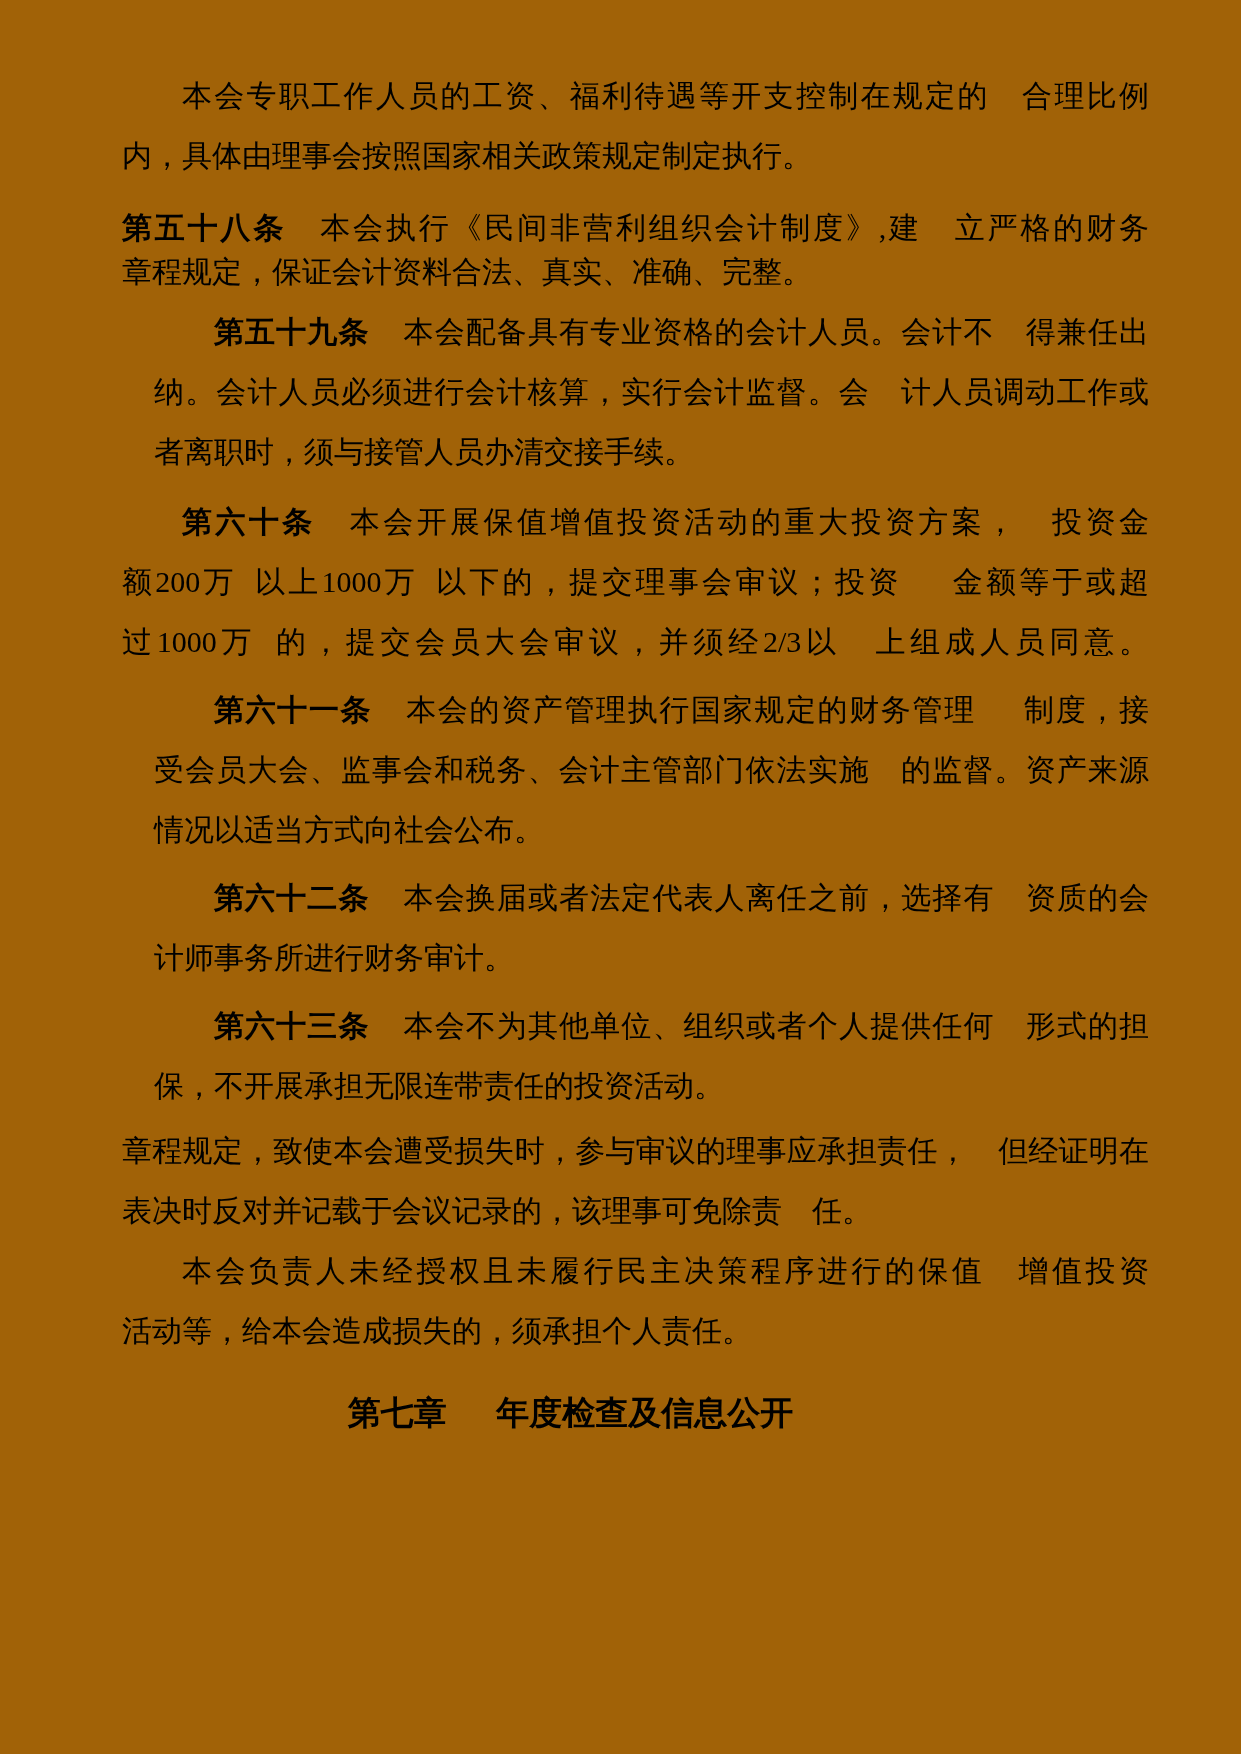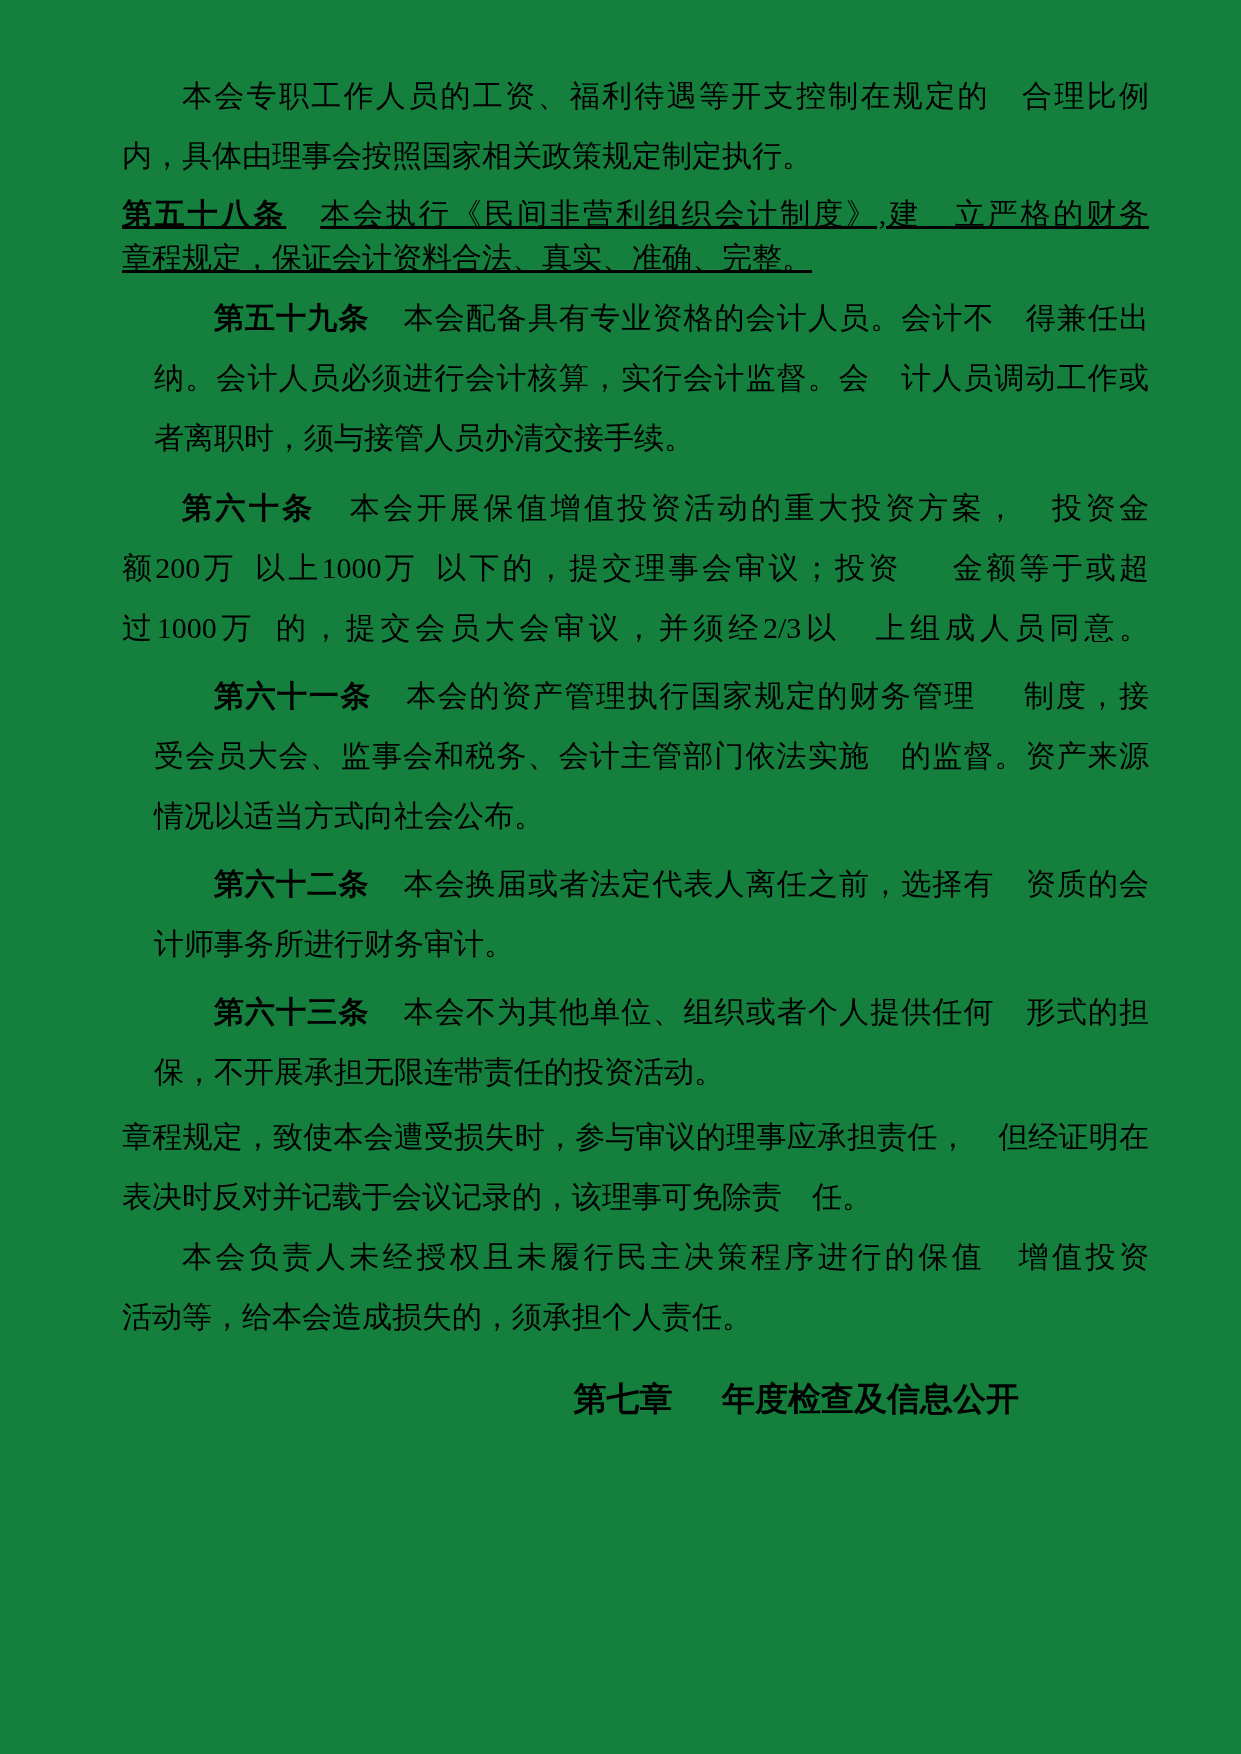--- a/index.html
+++ b/index.html
@@ -1,50 +1,50 @@
 <!DOCTYPE html>
 <html><head>
 <meta charset="utf-8">
 <style>
   html, body { margin: 0; padding: 0; background: #ffffff; }
   .page {
     position: relative;
     width: 1241px;
     height: 1754px;
     box-sizing: border-box;
-    background: #15803d;
+    background: #a16207;
     padding: 66px 92px 40px 122px;
     font-family: "Liberation Serif", "DejaVu Serif", serif;
     font-size: 30px;
     color: #000000;
     overflow: hidden;
   }
   .para { margin: 0; }
   .line {
     height: 60px;
     line-height: 60px;
     white-space: nowrap;
     text-align: justify;
     text-justify: inter-character;
     text-align-last: left;
   }
   .line.fill { text-align-last: justify; }
   .line.ind { text-indent: 60px; }
   .tight .line { height: 44px; line-height: 44px; }
   .label { font-weight: bold; margin-right: 34px; }
-  .mt6 { margin-top: 6px; text-decoration: underline; }
+  .mt6 { margin-top: 20px; }
   .mt8 { margin-top: 8px; margin-left: 32px; }
   .mt10 { margin-top: 10px; }
   .mt5 { margin-top: 5px; }
   .chapter {
     margin-top: 22px;
     margin-right: 130px;
     height: 60px;
     line-height: 60px;
-    text-align: right;
+    text-align: center;
     font-weight: bold;
     font-size: 33px;
     white-space: nowrap;
   }
 </style>
 </head>
 <body>
 
 <div class="page">
 

